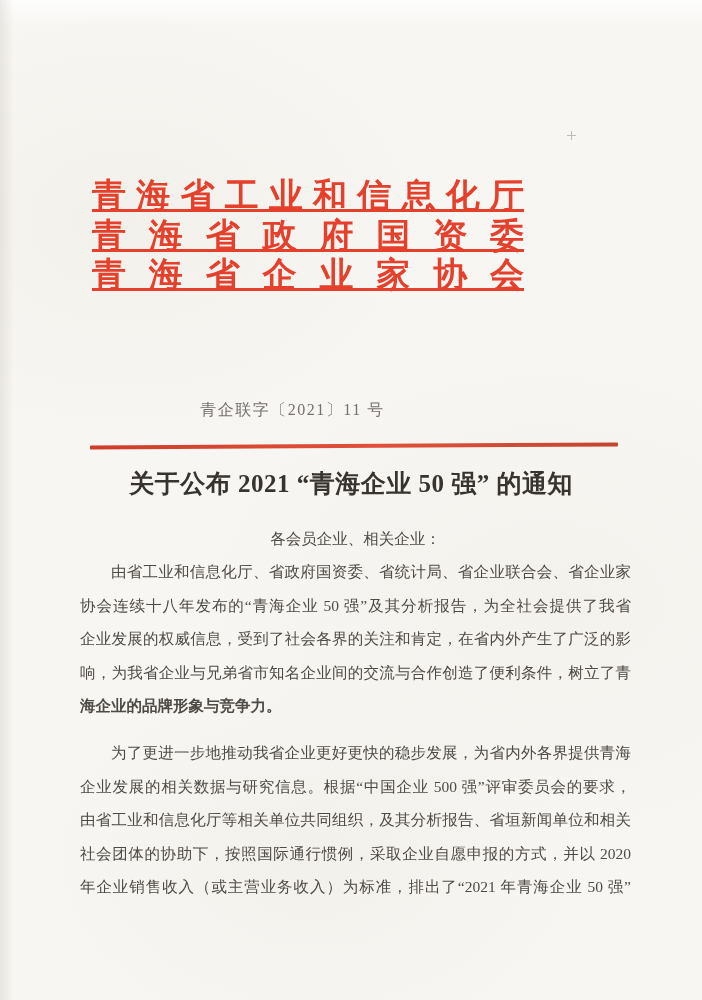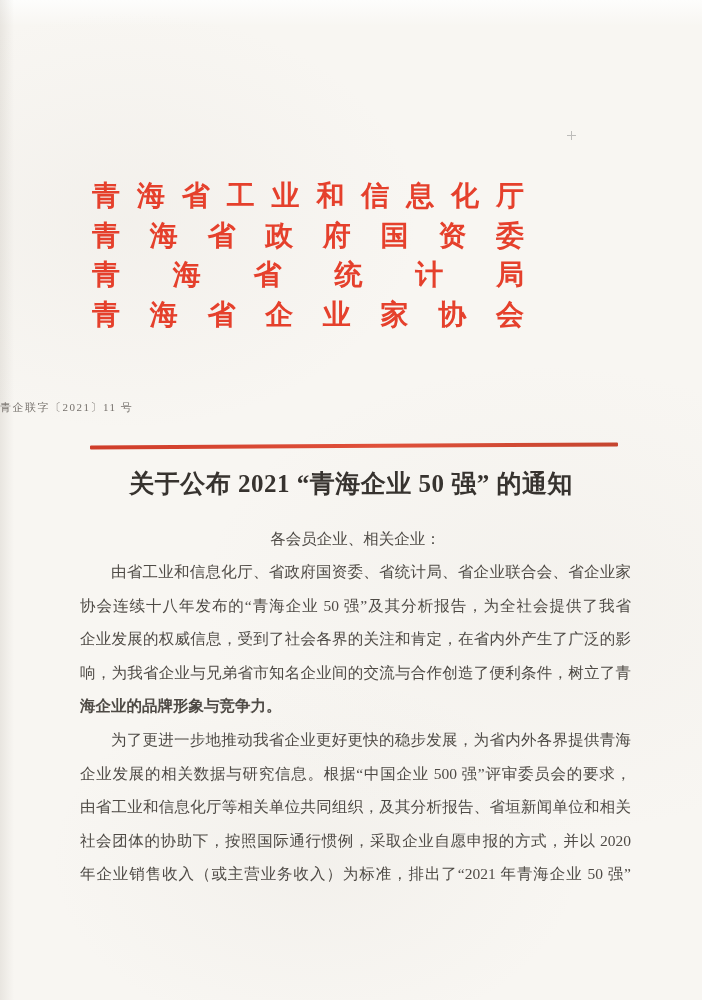--- a/index.html
+++ b/index.html
@@ -30,36 +30,37 @@
   }
   
   .reg-mark{position:absolute;left:567px;top:131px;width:9px;height:9px;opacity:.55;}
   .reg-mark::before,.reg-mark::after{content:"";position:absolute;background:#8d8d8d;}
   .reg-mark::before{left:4px;top:0;width:1px;height:9px;}
   .reg-mark::after{left:0;top:4px;width:9px;height:1px;}
 
   
   .letterhead{position:absolute;left:92px;top:176px;width:432px;}
   .org-line{
-    font-size:28px;font-weight:700;line-height:39.6px;
+    font-size:34px;font-weight:700;line-height:39.6px;
     color:var(--letterhead-red);
     text-align:justify;text-align-last:justify;
     letter-spacing:0;
+    text-decoration:underline;
   }
   .doc-word{
     position:absolute;left:514px;top:252px;
     font-size:47px;font-weight:700;line-height:1.0;
     color:var(--letterhead-red);
     letter-spacing:2px;white-space:nowrap;
   }
 
   .doc-number{
     position:absolute;left:0;top:400px;width:585px;
-    text-align:left;
-    font-size:11px;color:var(--muted-ink);
+    text-align:center;
+    font-size:16px;color:var(--muted-ink);
     letter-spacing:1.5px;
   }
 
   .red-divider{
     position:absolute;left:90px;top:444px;width:528px;height:3.5px;
     background:linear-gradient(90deg,#cf3d2a, #e0503a 55%, #c5452f);
     transform:rotate(-0.35deg);
     border-radius:1px;
   }
 
@@ -76,37 +77,36 @@
     font-size:15.5px;line-height:33.4px;
     color:var(--body-ink);
   }
   .salutation{text-align:center;}
   .para .line{
     text-align:justify;text-align-last:justify;
     white-space:nowrap;
   }
   .para .line.indent{text-indent:31px;}
   .para .line.flush{text-align-last:left;font-weight:bold;}
-  .para + .para{margin-top:1px;}
+  .para + .para{margin-top:14px;}
 </style>
 </head>
 <body>
 
 <div class="page">
 
   <div class="reg-mark"></div>
 
   <div class="letterhead">
     <div class="org-lines">
 
         <div class="org-line">青海省工业和信息化厅</div>
 
         <div class="org-line">青海省政府国资委</div>
 
-        <div class="org-line">青海省统计局</div>
 
 
         <div class="org-line">青海省企业家协会</div>
       </div>
   </div>
 
   <div class="doc-number">青企联字〔2021〕11 号</div>
 
   <div class="red-divider"></div>
 

